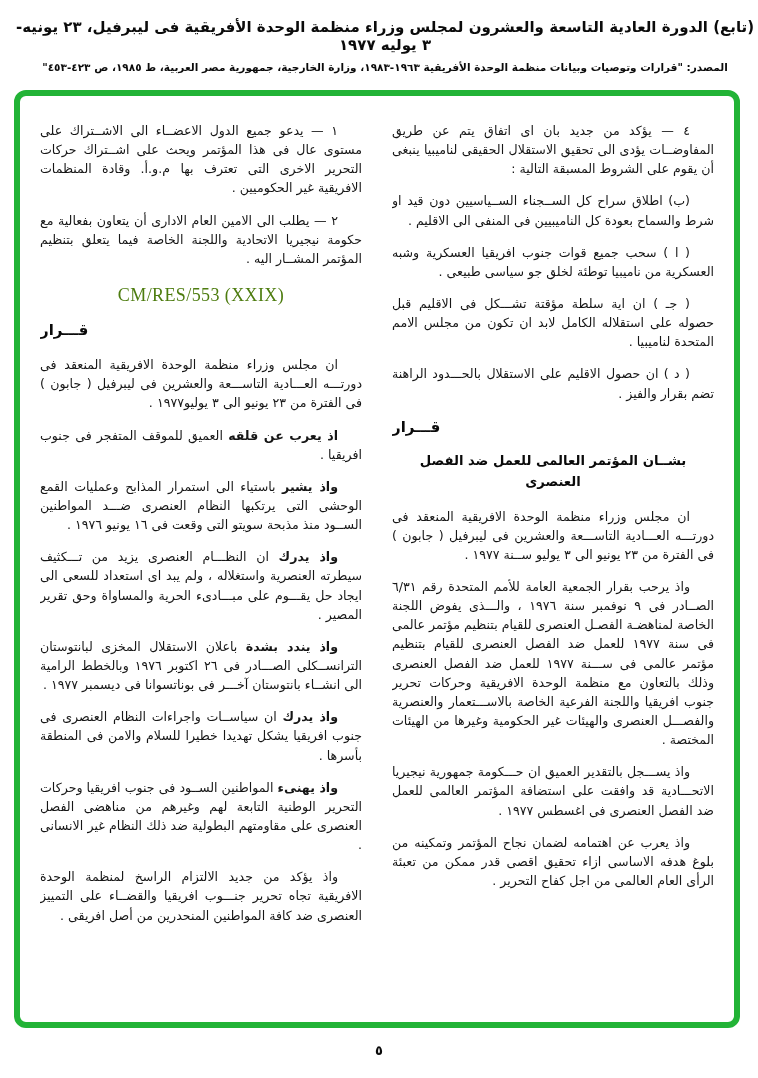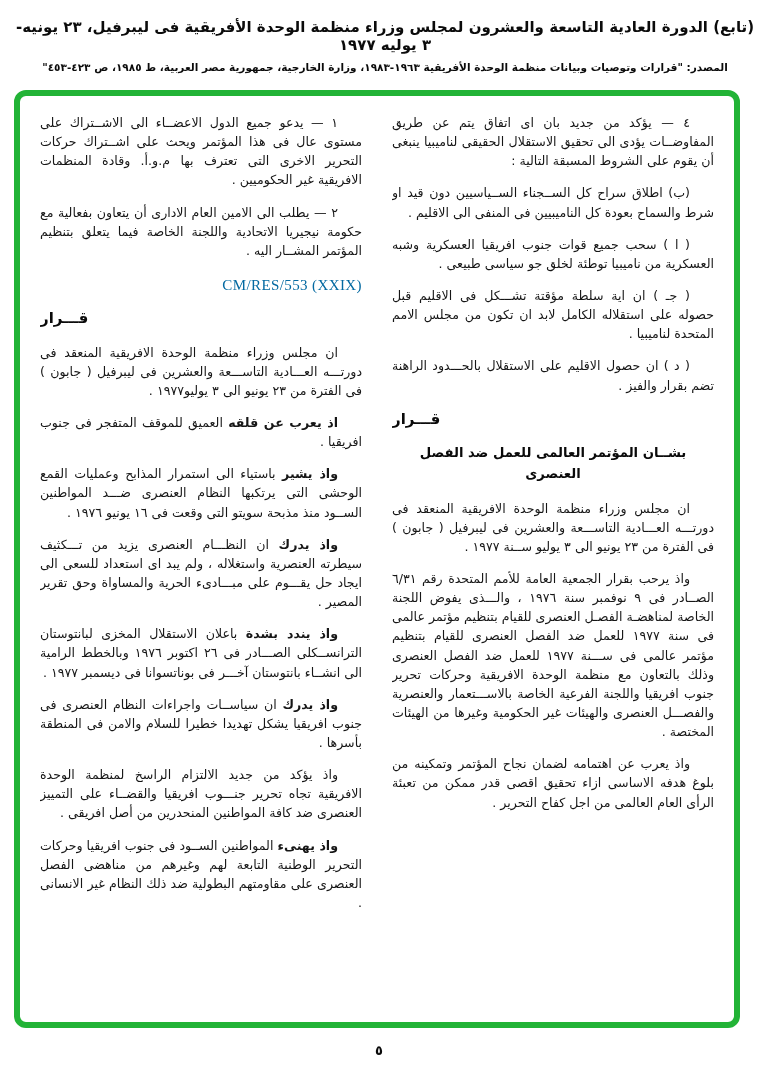--- a/index.html
+++ b/index.html
@@ -46,30 +46,30 @@
   .column{
     flex:1 1 0;
     direction:rtl;
     text-align:justify;
     font-size:12.6px;
     line-height:1.52;
     color:#161616;
     overflow:hidden;
   }
   .para{
-    margin:4px 0 13px 0;
+    margin:12px 0 13px 0;
     text-indent:24px;
   }
   .para .lead{font-weight:700;}
   .ref{
-    direction:ltr;text-align:right;
+    direction:ltr;text-align:center;
     font-family:"Liberation Serif",serif;
-    font-size:15px;letter-spacing:0.4px;
+    font-size:18px;letter-spacing:0.4px;
     margin:14px 0 8px 0;
-    color:#0369a1;
+    color:#4d7c0f;
   }
   .heading{
     font-size:15px;font-weight:700;
     text-align:left;text-indent:0;
     margin:10px 0 13px 0;color:#0a0a0a;
   }
   .subheading{
     font-size:13.2px;font-weight:700;
     text-align:center;text-indent:0;
     margin:0 0 15px 0;color:#0a0a0a;
@@ -98,35 +98,36 @@
       <div class="column" id="col-right">
           <p class="para">٤ — يؤكد من جديد بان اى اتفاق يتم عن طريق المفاوضــات يؤدى الى تحقيق الاستقلال الحقيقى لناميبيا ينبغى أن يقوم على الشروط المسبقة التالية :</p>
           <p class="para">(ب) اطلاق سراح كل الســجناء الســياسيين دون قيد او شرط والسماح بعودة كل الناميبيين فى المنفى الى الاقليم .</p>
           <p class="para">( ا ) سحب جميع قوات جنوب افريقيا العسكرية وشبه العسكرية من ناميبيا توطئة لخلق جو سياسى طبيعى .</p>
           <p class="para">( جـ ) ان اية سلطة مؤقتة تشـــكل فى الاقليم قبل حصوله على استقلاله الكامل لابد ان تكون من مجلس الامم المتحدة لناميبيا .</p>
           <p class="para">( د ) ان حصول الاقليم على الاستقلال بالحـــدود الراهنة تضم بقرار والفيز .</p>
           <div class="heading">قـــرار</div>
           <div class="subheading">بشــان المؤتمر العالمى للعمل ضد الفصل العنصرى</div>
           <p class="para">ان مجلس وزراء منظمة الوحدة الافريقية المنعقد فى دورتـــه العـــادية التاســـعة والعشرين فى ليبرفيل ( جابون ) فى الفترة من ٢٣ يونيو الى ٣ يوليو ســنة ١٩٧٧ .</p>
           <p class="para">واذ يرحب بقرار الجمعية العامة للأمم المتحدة رقم ٦/٣١ الصــادر فى ٩ نوفمبر سنة ١٩٧٦ ، والـــذى يفوض اللجنة الخاصة لمناهضـة الفصـل العنصرى للقيام بتنظيم مؤتمر عالمى فى سنة ١٩٧٧ للعمل ضد الفصل العنصرى للقيام بتنظيم مؤتمر عالمى فى ســـنة ١٩٧٧ للعمل ضد الفصل العنصرى وذلك بالتعاون مع منظمة الوحدة الافريقية وحركات تحرير جنوب افريقيا واللجنة الفرعية الخاصة بالاســـتعمار والعنصرية والفصـــل العنصرى والهيئات غير الحكومية وغيرها من الهيئات المختصة .</p>
+          <p class="para">واذ يســـجل بالتقدير العميق ان حـــكومة جمهورية نيجيريا الاتحـــادية قد وافقت على استضافة المؤتمر العالمى للعمل ضد الفصل العنصرى فى اغسطس ١٩٧٧ .</p>
           <p class="para">واذ يعرب عن اهتمامه لضمان نجاح المؤتمر وتمكينه من بلوغ هدفه الاساسى ازاء تحقيق اقصى قدر ممكن من تعبئة الرأى العام العالمى من اجل كفاح التحرير .</p>
         </div>
       <div class="column" id="col-left">
           <p class="para">١ — يدعو جميع الدول الاعضــاء الى الاشــتراك على مستوى عال فى هذا المؤتمر ويحث على اشــتراك حركات التحرير الاخرى التى تعترف بها م.و.أ. وقادة المنظمات الافريقية غير الحكوميين .</p>
           <p class="para">٢ — يطلب الى الامين العام الادارى أن يتعاون بفعالية مع حكومة نيجيريا الاتحادية واللجنة الخاصة فيما يتعلق بتنظيم المؤتمر المشــار اليه .</p>
           <div class="ref">CM/RES/553 (XXIX)</div>
           <div class="heading">قـــرار</div>
           <p class="para">ان مجلس وزراء منظمة الوحدة الافريقية المنعقد فى دورتـــه العـــادية التاســـعة والعشرين فى ليبرفيل ( جابون ) فى الفترة من ٢٣ يونيو الى ٣ يوليو١٩٧٧ .</p>
           <p class="para"><span class="lead">اذ يعرب عن قلقه</span><span> العميق للموقف المتفجر فى جنوب افريقيا .</span></p>
           <p class="para"><span class="lead">واذ يشير</span><span> باستياء الى استمرار المذابح وعمليات القمع الوحشى التى يرتكبها النظام العنصرى ضـــد المواطنين الســود منذ مذبحة سويتو التى وقعت فى ١٦ يونيو ١٩٧٦ .</span></p>
           <p class="para"><span class="lead">واذ يدرك</span><span> ان النظـــام العنصرى يزيد من تـــكثيف سيطرته العنصرية واستغلاله ، ولم يبد اى استعداد للسعى الى ايجاد حل يقـــوم على مبـــادىء الحرية والمساواة وحق تقرير المصير .</span></p>
           <p class="para"><span class="lead">واذ يندد بشدة</span><span> باعلان الاستقلال المخزى لبانتوستان الترانســكلى الصـــادر فى ٢٦ اكتوبر ١٩٧٦ وبالخطط الرامية الى انشــاء بانتوستان آخـــر فى بوناتسوانا فى ديسمبر ١٩٧٧ .</span></p>
           <p class="para"><span class="lead">واذ يدرك</span><span> ان سياســات واجراءات النظام العنصرى فى جنوب افريقيا يشكل تهديدا خطيرا للسلام والامن فى المنطقة بأسرها .</span></p>
+          <p class="para"><span class="lead">واذ يهنىء</span><span> المواطنين الســود فى جنوب افريقيا وحركات التحرير الوطنية التابعة لهم وغيرهم من مناهضى الفصل العنصرى على مقاومتهم البطولية ضد ذلك النظام غير الانسانى .</span></p>
           <p class="para">واذ يؤكد من جديد الالتزام الراسخ لمنظمة الوحدة الافريقية تجاه تحرير جنـــوب افريقيا والقضــاء على التمييز العنصرى ضد كافة المواطنين المنحدرين من أصل افريقى .</p>
-          <p class="para"><span class="lead">واذ يهنىء</span><span> المواطنين الســود فى جنوب افريقيا وحركات التحرير الوطنية التابعة لهم وغيرهم من مناهضى الفصل العنصرى على مقاومتهم البطولية ضد ذلك النظام غير الانسانى .</span></p>
         </div>
     </div>
   </div>
 
   <div class="footer">
     <span class="page-number">٥</span>
   </div>
 
 </div>
 

